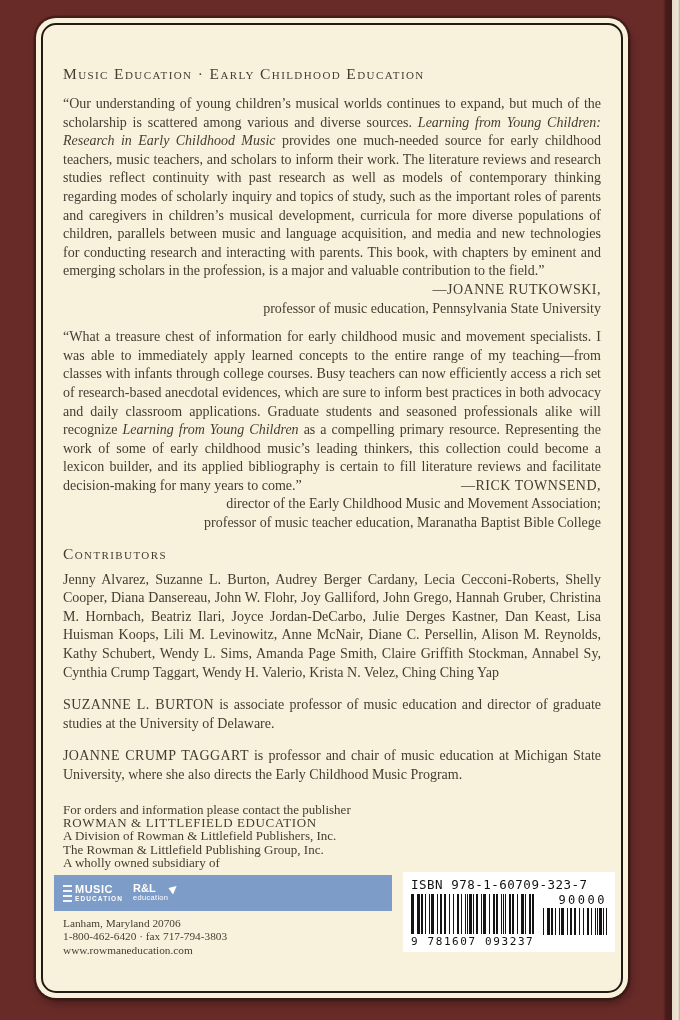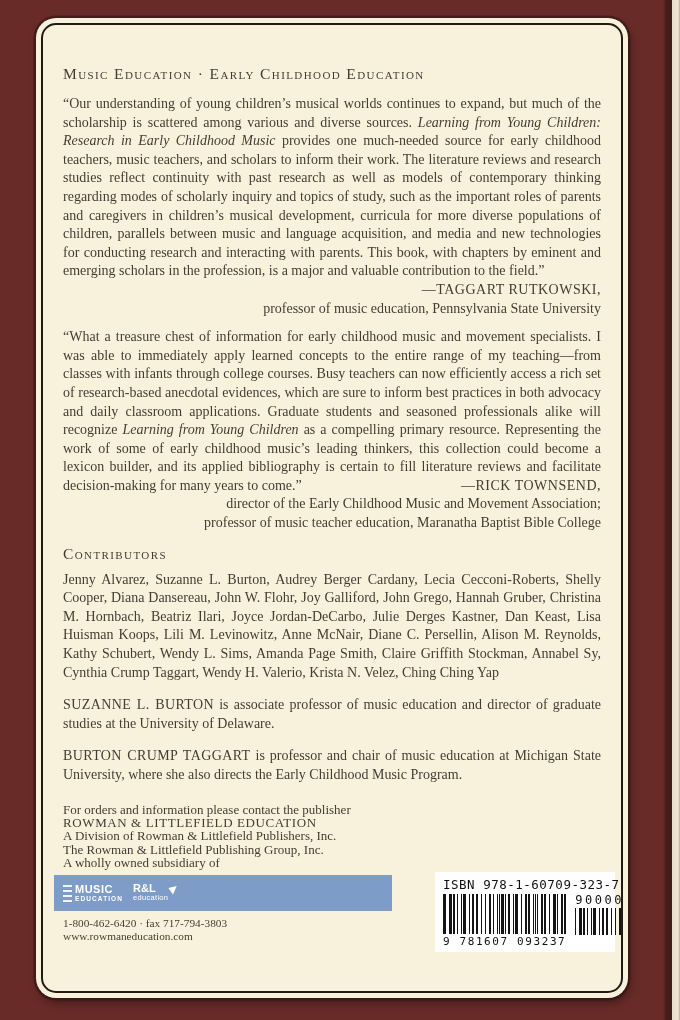--- a/index.html
+++ b/index.html
@@ -105,21 +105,21 @@
     width: 0; height: 0;
     border-left: 8px solid #ffffff;
     border-top: 3px solid transparent;
     border-bottom: 5px solid transparent;
     transform: rotate(-35deg);
   }
   .address { margin-top: 6px; font-size: 11.3px; line-height: 13.8px; }
   .barcode {
     position: absolute;
     top: 847px; right: 6px;
-    width: 180px; height: 80px;
+    width: 212px; height: 80px;
     background: var(--barcode-bg);
     padding: 5px 8px 4px 8px;
     font-family: "DejaVu Sans Mono", monospace;
     color: #111111;
   }
   .isbn-line { font-size: 12.5px; letter-spacing: 0.5px; white-space: nowrap; }
   .bars-row { display: flex; gap: 9px; margin-top: 2px; align-items: flex-start; }
   .ean { flex: 1.45; }
   .bars {
     background:
@@ -137,35 +137,35 @@
 <body>
 
 <div class="photo">
   <div class="card">
     <div class="card-inner">
 
       <div class="category">Music Education · Early Childhood Education</div>
 
       <p class="quote"><span><span>“Our understanding of young children’s musical worlds continues to expand, but much of the scholarship is scattered among various and diverse sources. </span><span class="seg-italic">Learning from Young Children: Research in Early Childhood Music</span><span> provides one much-needed source for early childhood teachers, music teachers, and scholars to inform their work. The literature reviews and research studies reflect continuity with past research as well as models of contemporary thinking regarding modes of scholarly inquiry and topics of study, such as the important roles of parents and caregivers in children’s musical development, curricula for more diverse populations of children, parallels between music and language acquisition, and media and new technologies for conducting research and interacting with parents. This book, with chapters by eminent and emerging scholars in the profession, is a major and valuable contribution to the field.”</span></span></p>
       <div class="attr-right">
-        <div class="attr-name">—TAGGART RUTKOWSKI,</div>
+        <div class="attr-name">—JOANNE RUTKOWSKI,</div>
         <div class="attr-title">professor of music education, Pennsylvania State University</div>
       </div>
 
       <p class="quote"><span><span>“What a treasure chest of information for early childhood music and movement specialists. I was able to immediately apply learned concepts to the entire range of my teaching—from classes with infants through college courses. Busy teachers can now efficiently access a rich set of research-based anecdotal evidences, which are sure to inform best practices in both advocacy and daily classroom applications. Graduate students and seasoned professionals alike will recognize </span><span class="seg-italic">Learning from Young Children</span><span> as a compelling primary resource. Representing the work of some of early childhood music’s leading thinkers, this collection could become a lexicon builder, and its applied bibliography is certain to fill literature reviews and facilitate decision-making for many years to come.”</span></span><span class="attr-inline">—RICK TOWNSEND,</span></p>
       <div class="attr-right">
         <div class="attr-title">director of the Early Childhood Music and Movement Association;</div>
         <div class="attr-title">professor of music teacher education, Maranatha Baptist Bible College</div>
       </div>
 
       <div class="contrib-heading">Contributors</div>
       <p class="contrib-names">Jenny Alvarez, Suzanne L. Burton, Audrey Berger Cardany, Lecia Cecconi-Roberts, Shelly Cooper, Diana Dansereau, John W. Flohr, Joy Galliford, John Grego, Hannah Gruber, Christina M. Hornbach, Beatriz Ilari, Joyce Jordan-DeCarbo, Julie Derges Kastner, Dan Keast, Lisa Huisman Koops, Lili M. Levinowitz, Anne McNair, Diane C. Persellin, Alison M. Reynolds, Kathy Schubert, Wendy L. Sims, Amanda Page Smith, Claire Griffith Stockman, Annabel Sy, Cynthia Crump Taggart, Wendy H. Valerio, Krista N. Velez, Ching Ching Yap</p>
 
       <p class="bio"><span><span class="seg-name">SUZANNE L. BURTON</span><span> is associate professor of music education and director of graduate studies at the University of Delaware.</span></span></p>
-      <p class="bio"><span><span class="seg-name">BURTON CRUMP TAGGART</span><span> is professor and chair of music education at Michigan State University, where she also directs the Early Childhood Music Program.</span></span></p>
+      <p class="bio"><span><span class="seg-name">JOANNE CRUMP TAGGART</span><span> is professor and chair of music education at Michigan State University, where she also directs the Early Childhood Music Program.</span></span></p>
 
       <div class="publisher">
         <div>For orders and information please contact the publisher</div>
         <div class="pub-name">ROWMAN &amp; LITTLEFIELD EDUCATION</div>
         <div>A Division of Rowman &amp; Littlefield Publishers, Inc.</div>
         <div>The Rowman &amp; Littlefield Publishing Group, Inc.</div>
         <div>A wholly owned subsidiary of</div>
       </div>
 
       <div class="banner">
@@ -179,20 +179,21 @@
           </div>
           <div class="rl-logo">
             <span class="rl-bird"></span>
             <div class="rl-name">R&amp;L</div>
             <div class="rl-edu">education</div>
           </div>
         </div>
       </div>
 
       <div class="address">
+        <div>Lanham, Maryland 20706</div>
         <div>1-800-462-6420 · fax 717-794-3803</div>
         <div>www.rowmaneducation.com</div>
       </div>
 
       <div class="barcode">
         <div class="isbn-line">ISBN 978-1-60709-323-7</div>
         <div class="bars-row">
           <div class="ean">
             <div class="bars main-bars"></div>
             <div class="digits">9 781607 093237</div>

